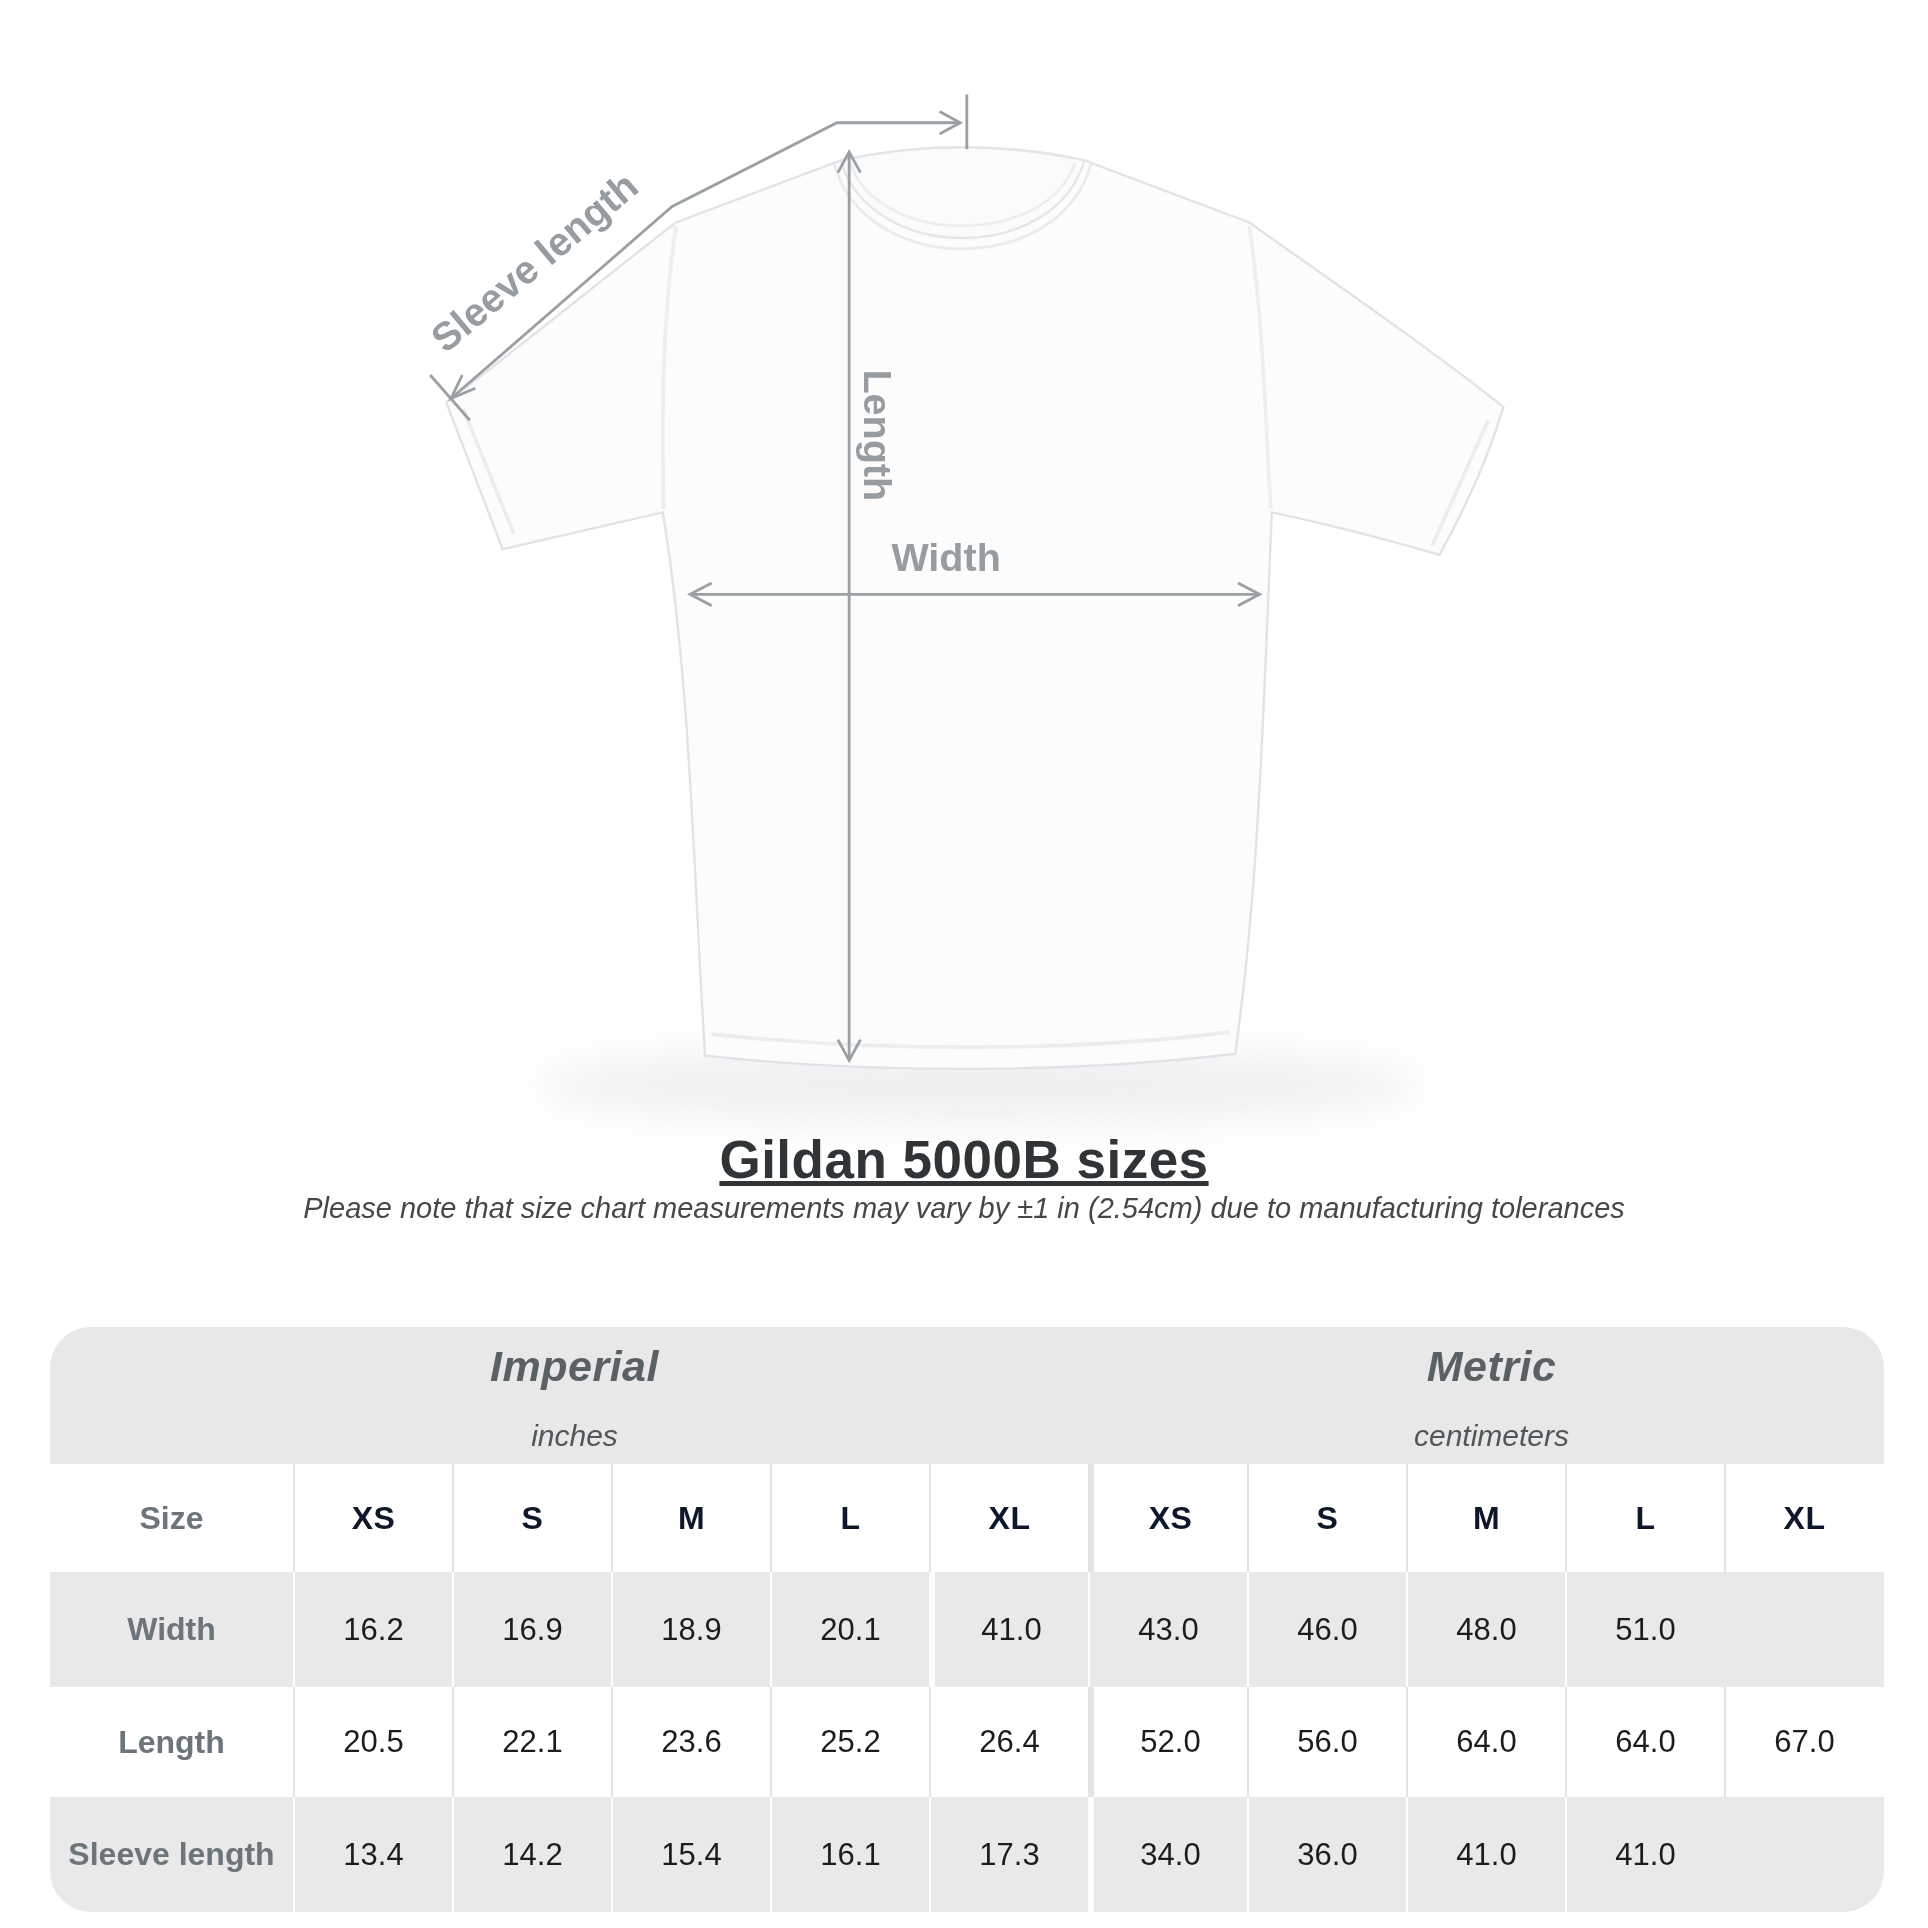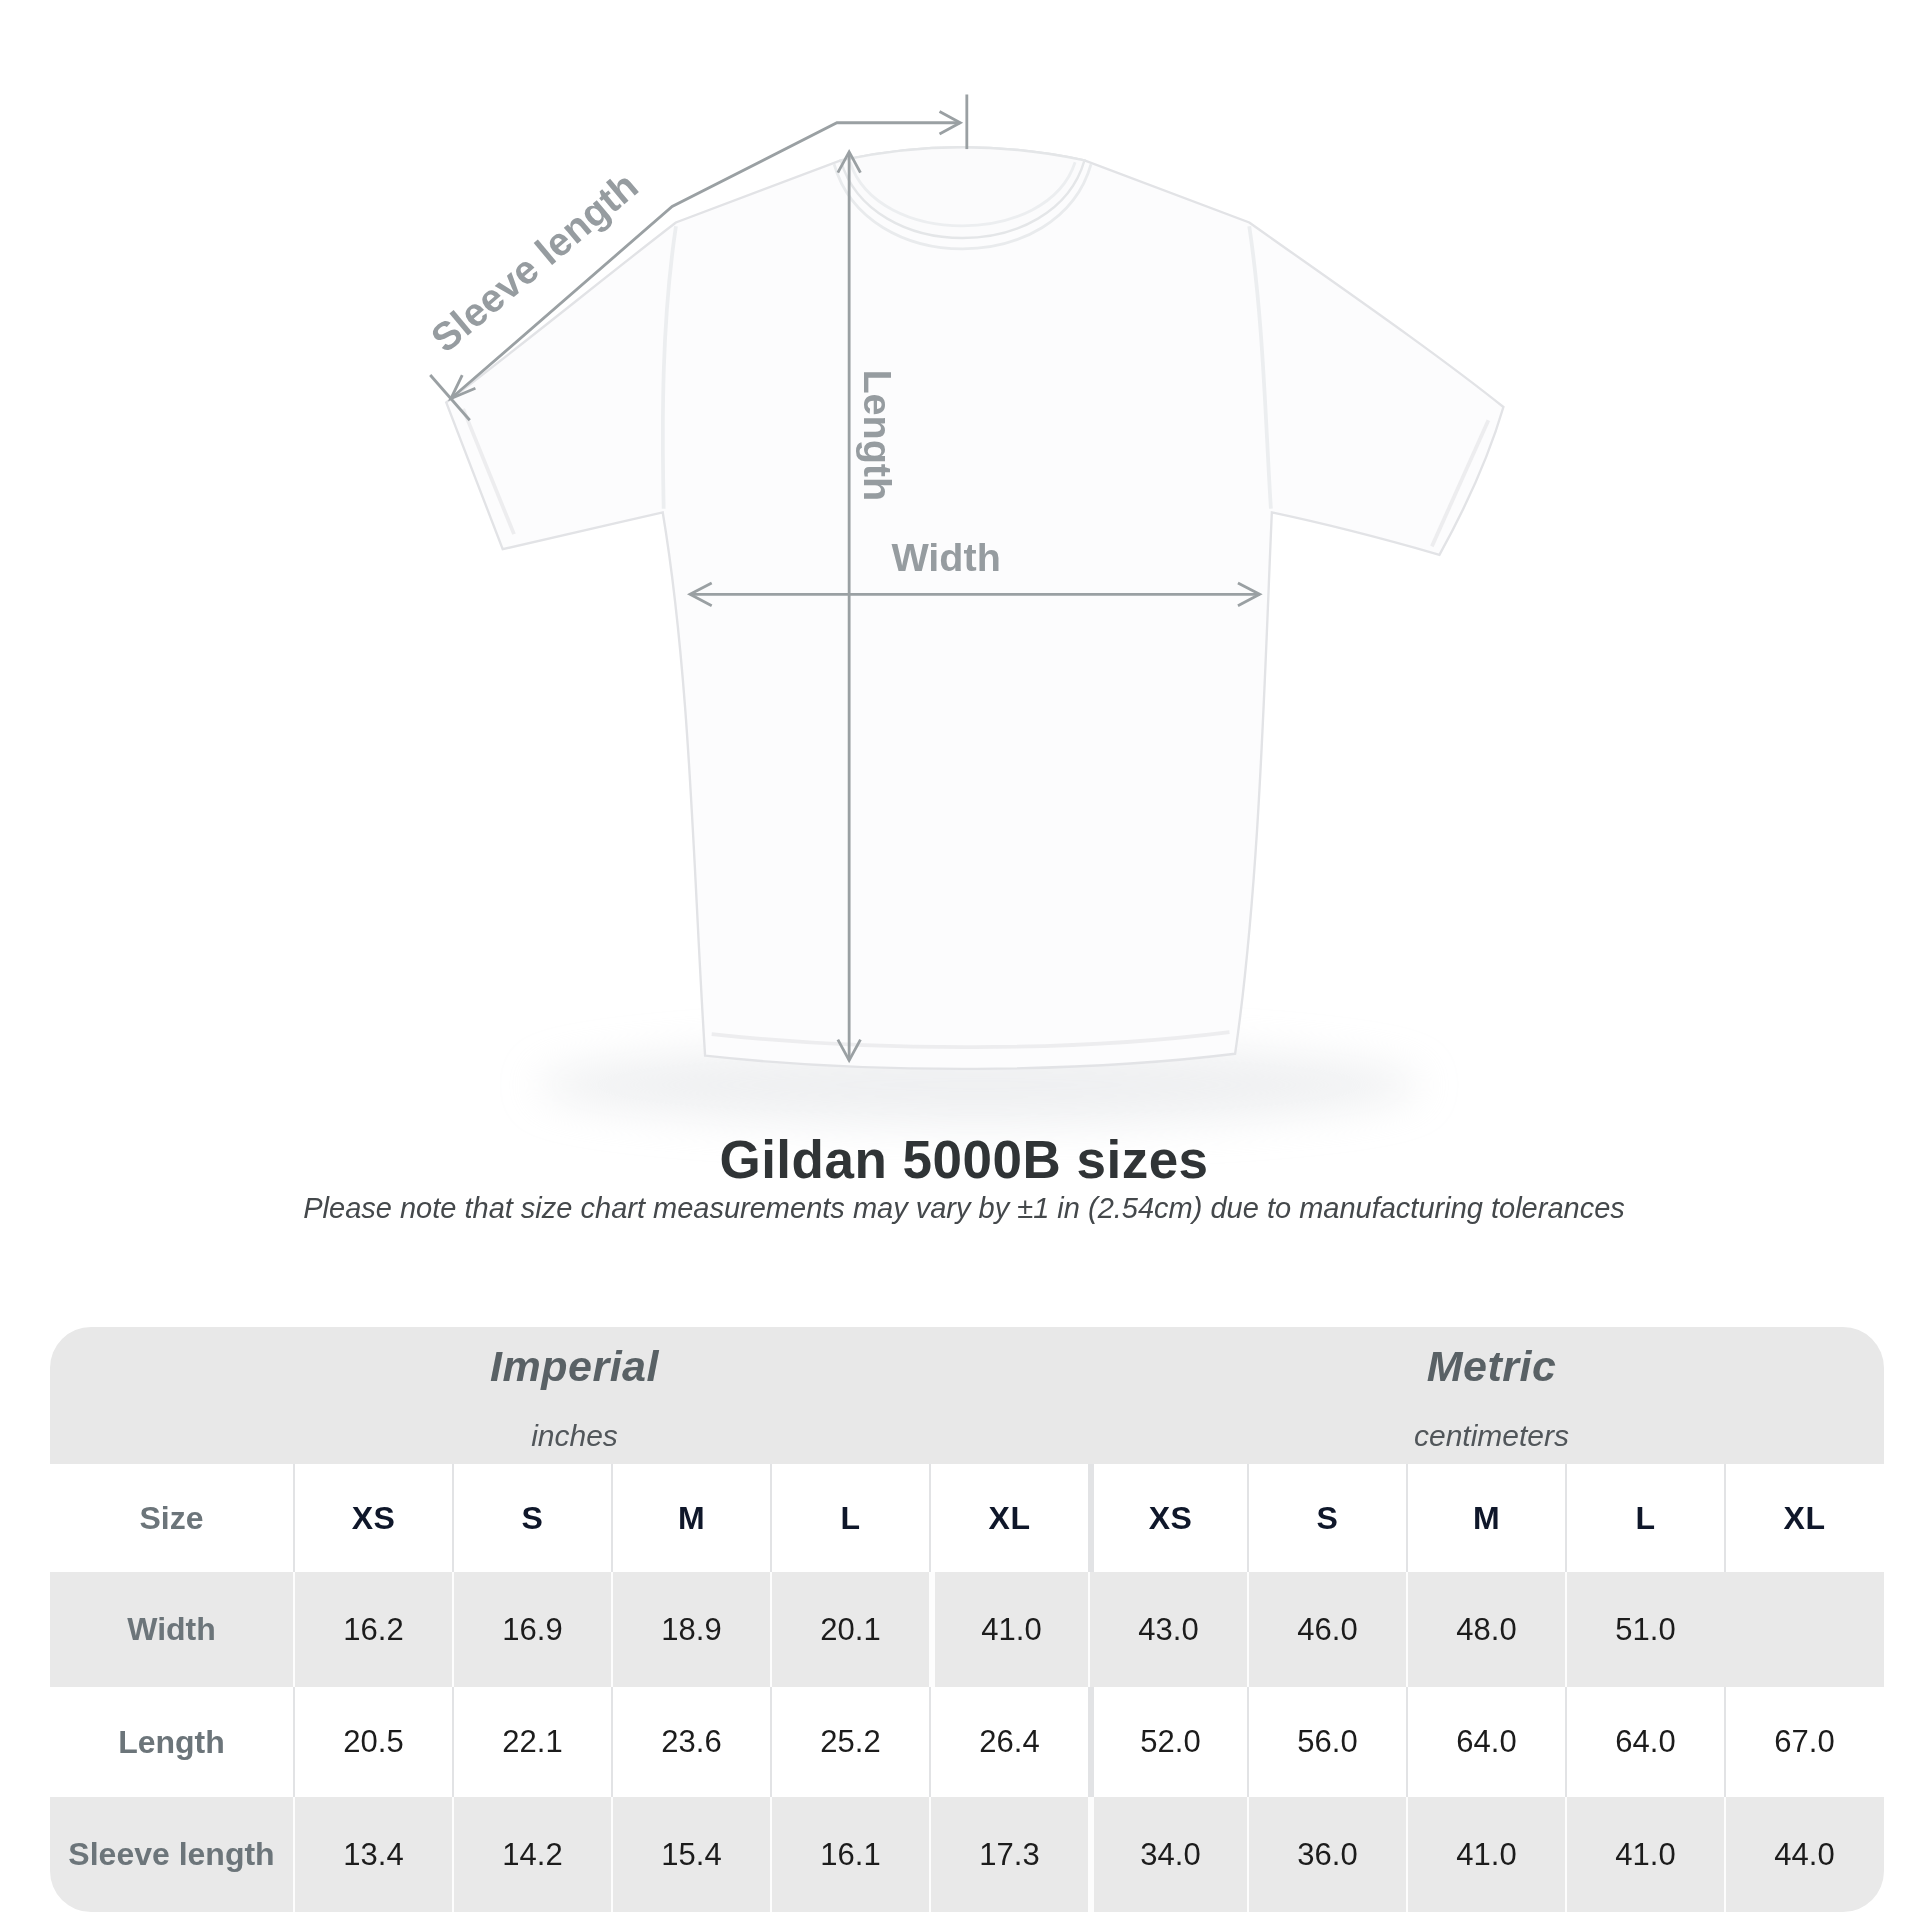--- a/index.html
+++ b/index.html
@@ -6,21 +6,21 @@
   body{font-family:"Liberation Sans", sans-serif;}
   .canvas{position:relative;width:1928px;height:1928px;background:#ffffff;overflow:hidden;}
 
   
   .diagram-svg{position:absolute;left:0;top:0;}
 
   
   .page-title{
     position:absolute;left:0;top:1130px;width:1928px;
     text-align:center;font-size:53px;font-weight:bold;color:#303436;
-    letter-spacing:0.5px;line-height:60px;
+    letter-spacing:0.5px;line-height:60px;text-decoration:underline;
   }
   .page-note{
     position:absolute;left:0;top:1188px;width:1928px;
     text-align:center;font-size:29px;font-style:italic;color:#44484b;
     line-height:40px;
   }
 
   
   .size-table{position:absolute;left:50px;top:1327px;width:1834px;}
 
@@ -166,19 +166,18 @@
           <div class="cell lab">Sleeve length</div>
           <div class="cell val data">13.4</div>
           <div class="cell val data">14.2</div>
           <div class="cell val data">15.4</div>
           <div class="cell val data">16.1</div>
           <div class="cell val data">17.3</div>
           <div class="cell val data metric-divide">34.0</div>
           <div class="cell val data">36.0</div>
           <div class="cell val data">41.0</div>
           <div class="cell val data">41.0</div>
-          <div class="cell val data">44.0</div>
         </div>
       </div>
   </div>
 
 </div>
 
 
 </body></html>

